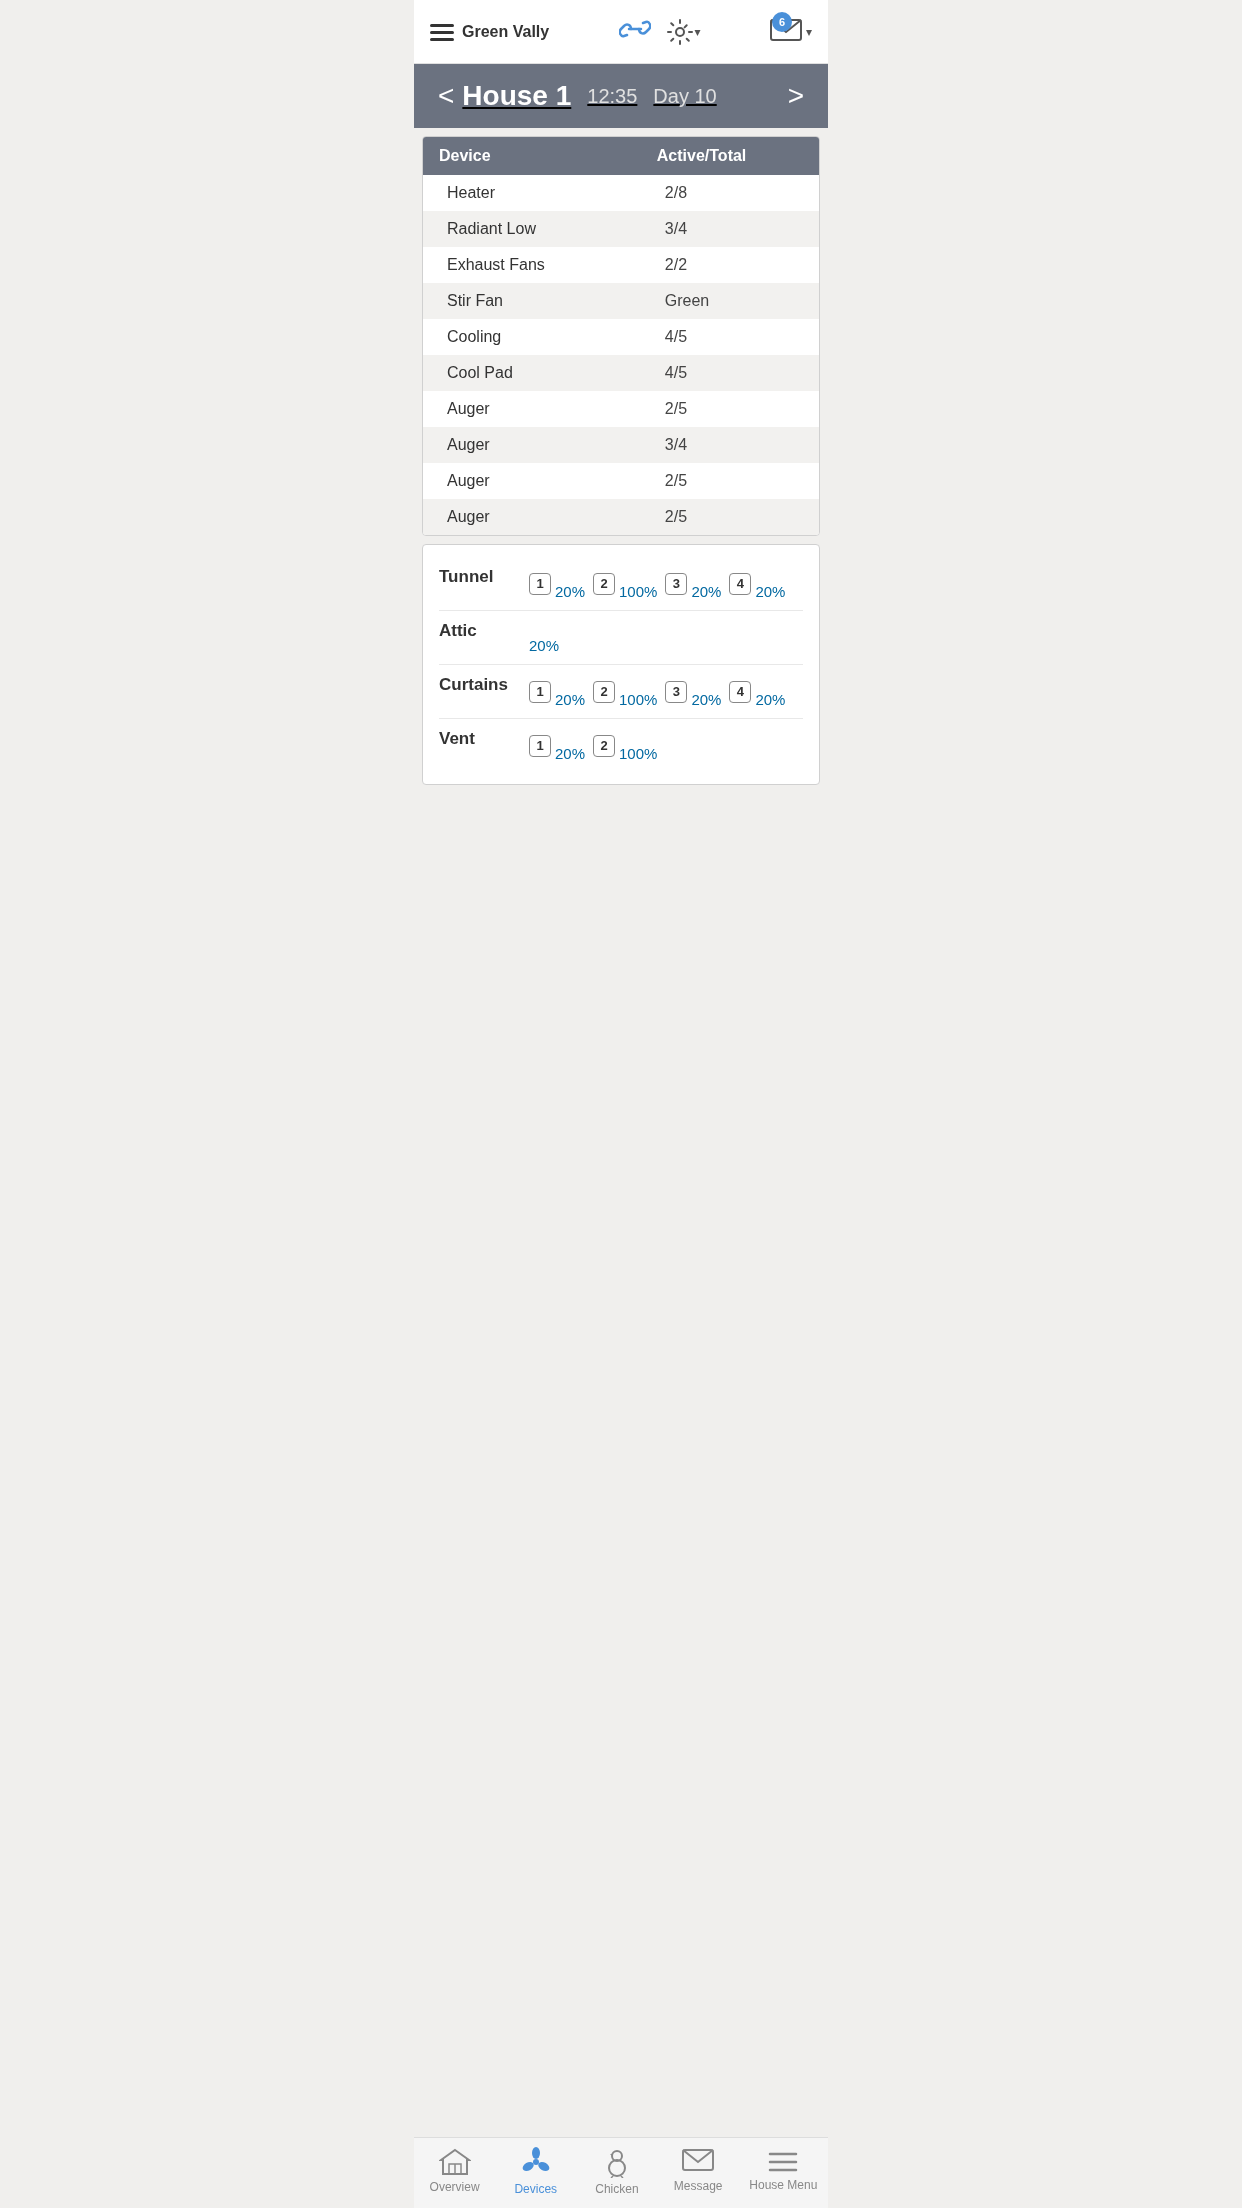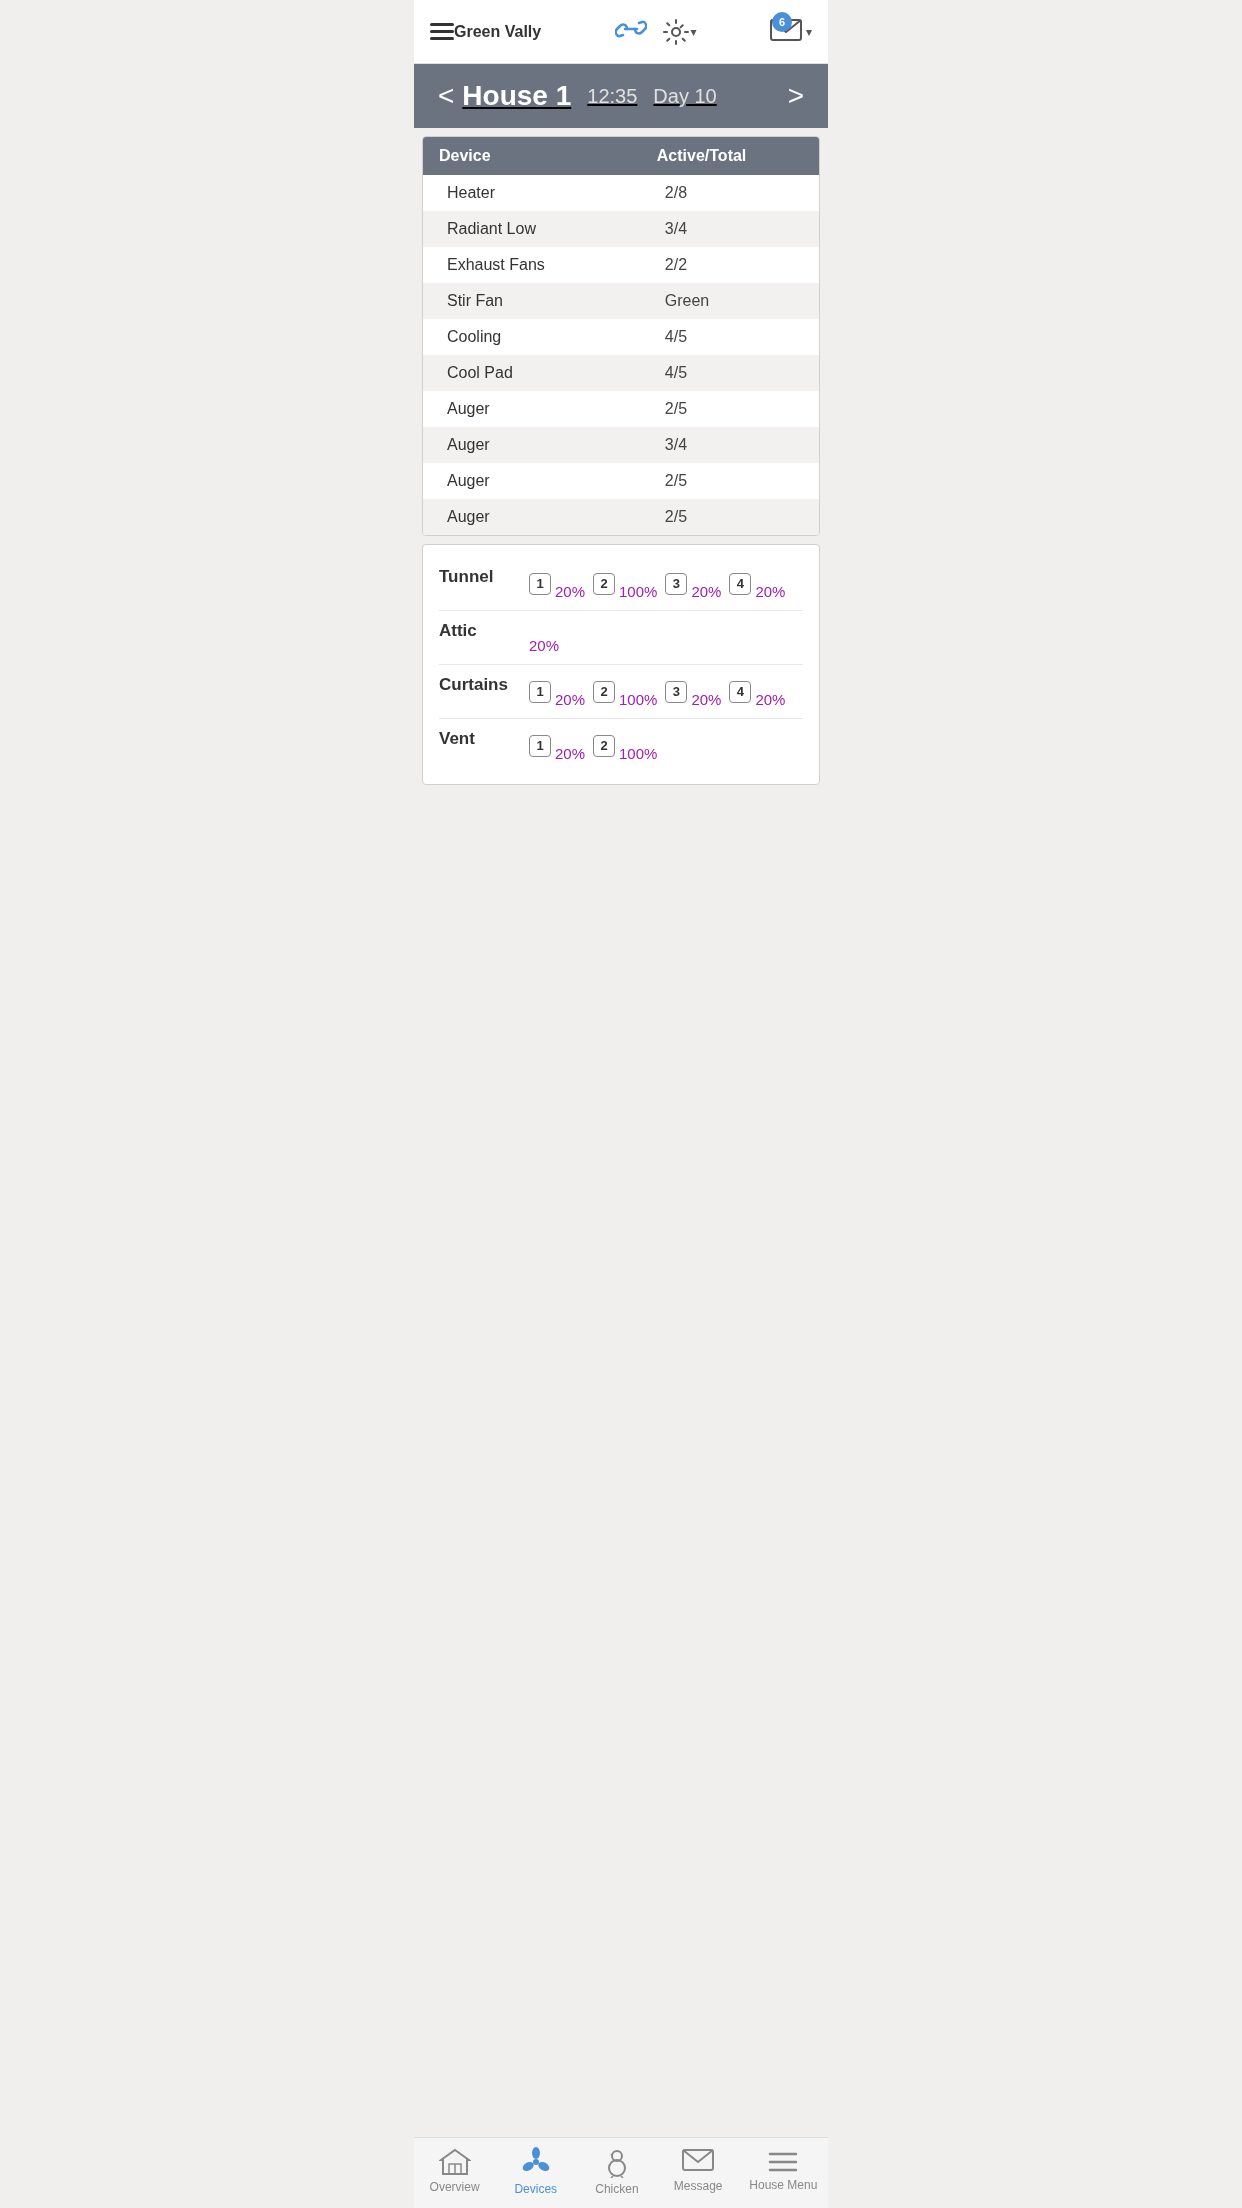--- a/index.html
+++ b/index.html
@@ -16,21 +16,21 @@
     
     .top-nav {
       background: #ffffff;
       display: flex;
       align-items: center;
       justify-content: space-between;
       padding: 10px 16px;
       border-bottom: 1px solid #e0e0e0;
       height: 64px;
     }
-    .nav-left { display: flex; align-items: center; gap: 0; }
+    .nav-left { display: flex; align-items: flex-end; gap: 8px; }
     .hamburger-icon { display: flex; flex-direction: column; gap: 4px; cursor: pointer; }
     .hamburger-icon span { display: block; width: 24px; height: 3px; background: #333; border-radius: 2px; }
     .nav-title { font-size: 16px; font-weight: 600; color: #333; text-align: center; line-height: 1.2; }
     .nav-center { display: flex; align-items: center; gap: 16px; }
     .link-icon { color: #4a90d9; font-size: 22px; cursor: pointer; }
     .gear-wrapper { display: flex; align-items: center; gap: 2px; cursor: pointer; }
     .dropdown-arrow { font-size: 12px; color: #555; }
     .nav-right { display: flex; align-items: center; gap: 4px; position: relative; }
     .badge {
       background: #4a90d9;
@@ -166,21 +166,21 @@
       border: 1.5px solid #888;
       border-radius: 4px;
       width: 22px; height: 22px;
       display: flex; align-items: center; justify-content: center;
       font-size: 13px;
       color: #333;
       font-weight: 600;
     }
     .vent-pct {
       font-size: 15px;
-      color: #a21caf;
+      color: #0369a1;
       margin-top: 16px;
     }
 
     
     .bottom-nav {
       background: #f5f5f5;
       border-top: 1px solid #ddd;
       display: flex;
       justify-content: space-around;
       align-items: center;

